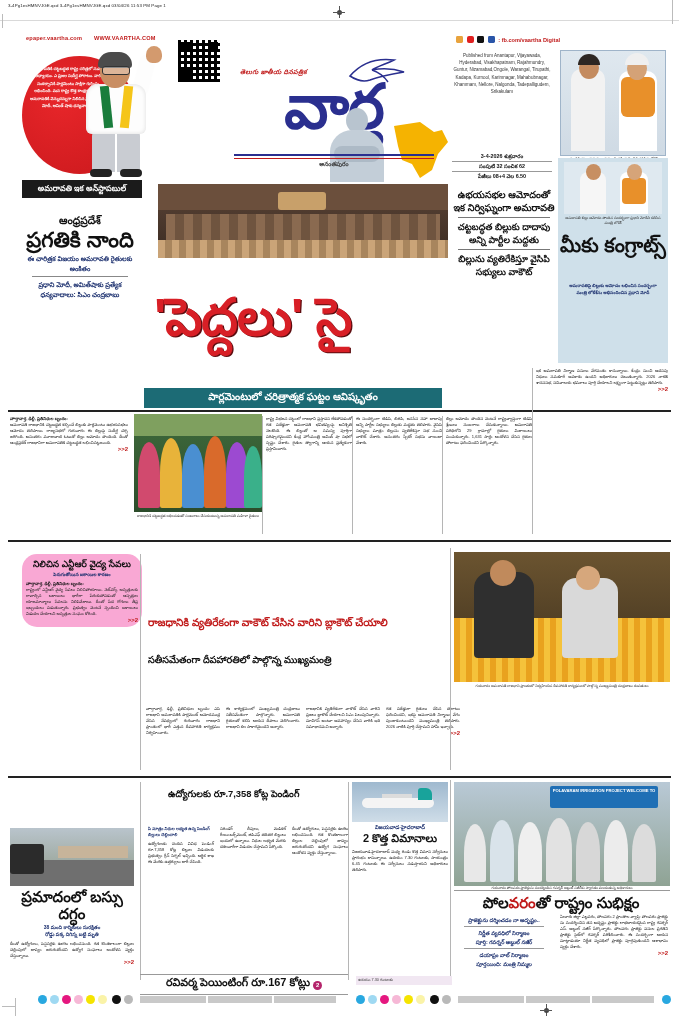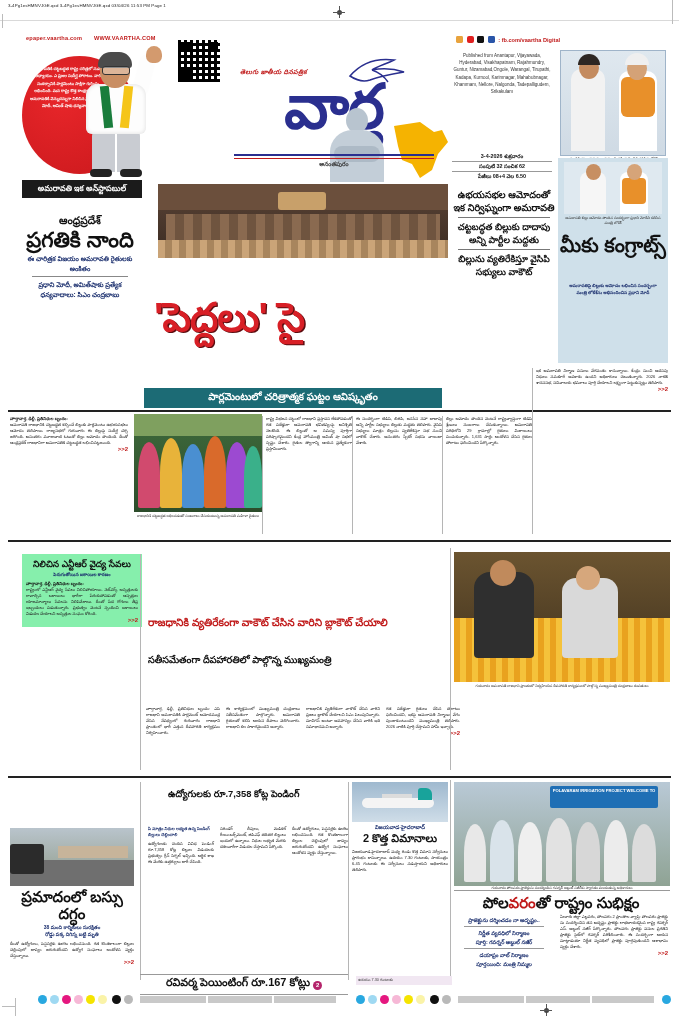--- a/index.html
+++ b/index.html
@@ -86,40 +86,40 @@
   .blk-unstop{position:absolute;left:14px;top:152px;width:116px;background:#1b1b1b;color:#fff;
      font-size:8px;line-height:12px;font-weight:bold;text-align:center;padding:3px 2px;}
   .col-left-head{position:absolute;left:14px;top:186px;width:116px;text-align:center;}
   .col-left-head .l1{font-size:10.5px;font-weight:bold;color:#111;}
   .col-left-head .l2{font-size:21px;line-height:22px;font-weight:bold;color:#111;}
   .col-left-head .l3{font-size:6.6px;line-height:9.6px;font-weight:bold;color:#1b2f6e;margin-top:3px;}
   .col-left-head hr{border:0;border-top:.7px solid #888;margin:3px 10px;}
   .col-left-head .l4{font-size:6.6px;line-height:9.6px;font-weight:bold;color:#1b2f6e;}
 
   .main-kicker{position:absolute;left:150px;top:238px;font-size:24px;font-weight:bold;color:#111;letter-spacing:-.3px;}
-  .main-head{position:absolute;left:146px;top:268px;font-size:40px;line-height:42px;font-weight:bold;color:#d81f26;
+  .main-head{position:absolute;left:146px;top:268px;font-size:52px;line-height:42px;font-weight:bold;color:#d81f26;
       text-shadow:1.4px 1.4px 0 #5c0d10;letter-spacing:-1px;}
 
   .parl-photo{position:absolute;left:150px;top:156px;width:290px;height:74px;}
 
   .teal-band{position:absolute;left:136px;top:360px;width:298px;background:#1c6b75;color:#fff;
      font-size:10px;font-weight:bold;text-align:center;padding:3px 0;}
   .tcol{font-size:4.05px;line-height:6.0px;color:#222;text-align:justify;}
   .byline{font-size:4.2px;font-weight:bold;color:#111;}
   .more{font-size:6px;font-weight:bold;color:#c01a1a;text-align:right;}
 
   .ph-women{position:absolute;left:126px;top:386px;width:128px;height:98px;}
   .cap{font-size:3.6px;line-height:5.2px;color:#333;text-align:center;}
 
   .hr-thick{position:absolute;height:1.6px;background:#222;}
   .hr-thin{position:absolute;height:.7px;background:#999;}
   .vr{position:absolute;width:.7px;background:#b5b5b5;}
 
   
-  .sec2-left{position:absolute;left:14px;top:526px;width:112px;background:#86efac;padding:4px 4px;}
+  .sec2-left{position:absolute;left:14px;top:526px;width:112px;background:#f9a8d4;padding:4px 4px;border-radius:15px;}
   .sec2-left .h1{font-size:9px;line-height:12px;font-weight:bold;text-align:center;color:#111;}
   .sec2-left .h2{font-size:4.6px;font-weight:bold;text-align:center;color:#1b2f6e;margin-top:2px;}
 
   .sec2-k{position:absolute;left:138px;top:528px;font-size:17px;font-weight:bold;color:#111;}
   .sec2-h{position:absolute;left:136px;top:552px;font-size:26px;font-weight:bold;color:#00a0c6;letter-spacing:-.5px;}
   .sec2-s1{position:absolute;left:140px;top:588px;font-size:10.5px;font-weight:bold;color:#c01a1a;}
   .sec2-s2{position:absolute;left:140px;top:606px;font-size:9.6px;font-weight:bold;color:#111;}
   .sec2-s3{position:absolute;left:140px;top:626px;font-size:9.6px;font-weight:bold;color:#111;}
 
   .ph-flowers{position:absolute;left:446px;top:524px;width:216px;height:130px;}

